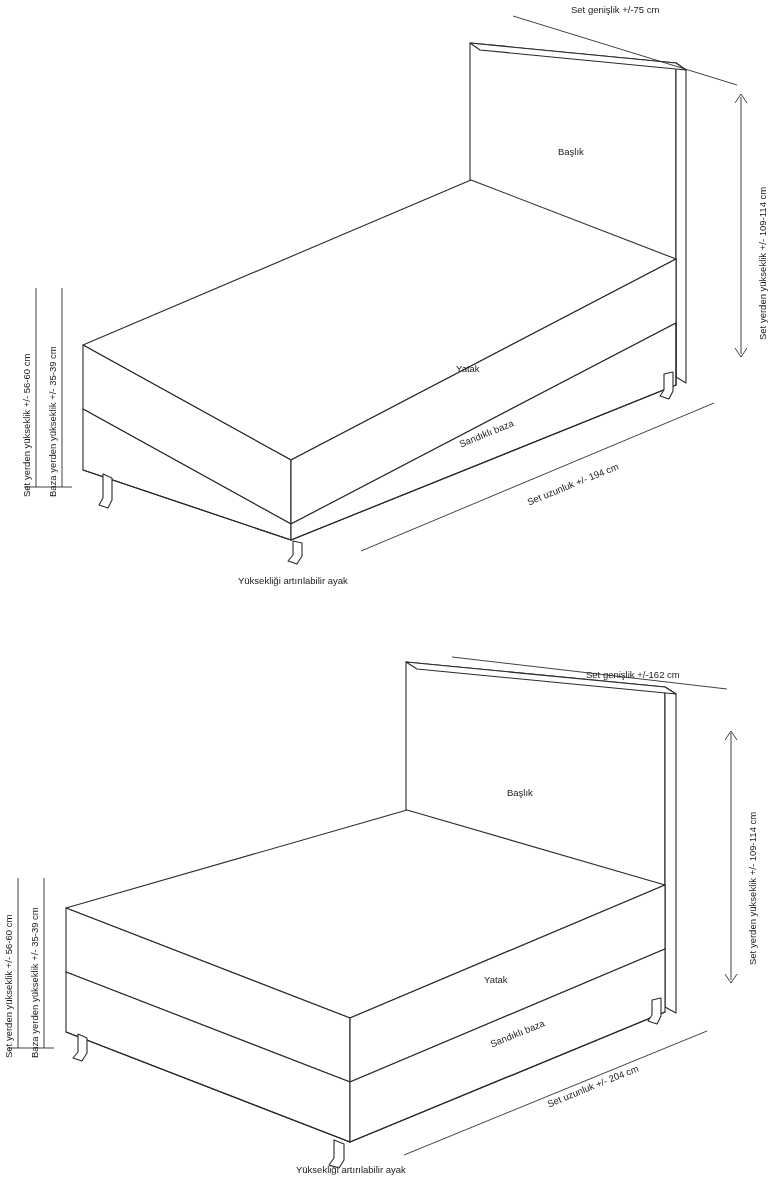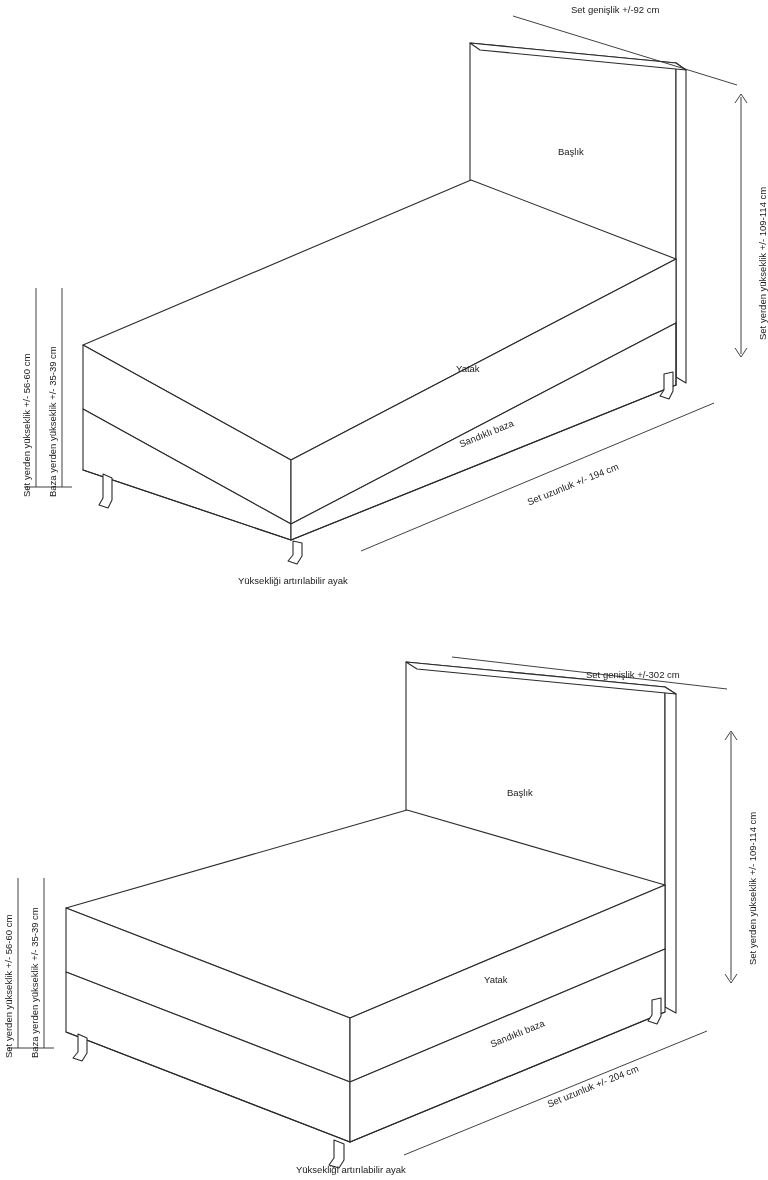--- a/index.html
+++ b/index.html
@@ -89,21 +89,21 @@
         <path d="M735 348 L741 357 L747 348"></path>
 
         <path d="M361 551 L714 403"></path>
 
         <path d="M36 288 L36 487"></path>
         <path d="M62 288 L62 487"></path>
         <path d="M24 487 L72 487"></path>
       </g>
     </svg>
 
-    <div class="lbl" style="left:571px; top:5px;">Set genişlik +/-92 cm</div>
+    <div class="lbl" style="left:571px; top:5px;">Set genişlik +/-75 cm</div>
 
     <div class="lbl rot-90" style="left:758px; top:340px;">Set yerden yükseklik +/- 109-114 cm</div>
 
     <div class="lbl rot-90" style="left:22px; top:497px;">Set yerden yükseklik +/- 56-60 cm</div>
     <div class="lbl rot-90" style="left:48px; top:497px;">Baza yerden yükseklik +/- 35-39 cm</div>
 
     <div class="lbl" style="left:558px; top:147px;">Başlık</div>
 
     <div class="lbl" style="left:456px; top:364px;">Yatak</div>
 
@@ -150,21 +150,21 @@
         <path d="M725 354 L731 363 L737 354"></path>
 
         <path d="M404 535 L707 411"></path>
 
         <path d="M18 258 L18 428"></path>
         <path d="M44 258 L44 428"></path>
         <path d="M8 428 L54 428"></path>
       </g>
     </svg>
 
-    <div class="lbl" style="left:586px; top:50px;">Set genişlik +/-302 cm</div>
+    <div class="lbl" style="left:586px; top:50px;">Set genişlik +/-162 cm</div>
 
     <div class="lbl rot-90" style="left:748px; top:345px;">Set yerden yükseklik +/- 109-114 cm</div>
 
     <div class="lbl rot-90" style="left:4px; top:438px;">Set yerden yükseklik +/- 56-60 cm</div>
     <div class="lbl rot-90" style="left:30px; top:438px;">Baza yerden yükseklik +/- 35-39 cm</div>
 
     <div class="lbl" style="left:507px; top:168px;">Başlık</div>
 
     <div class="lbl" style="left:484px; top:355px;">Yatak</div>
 

